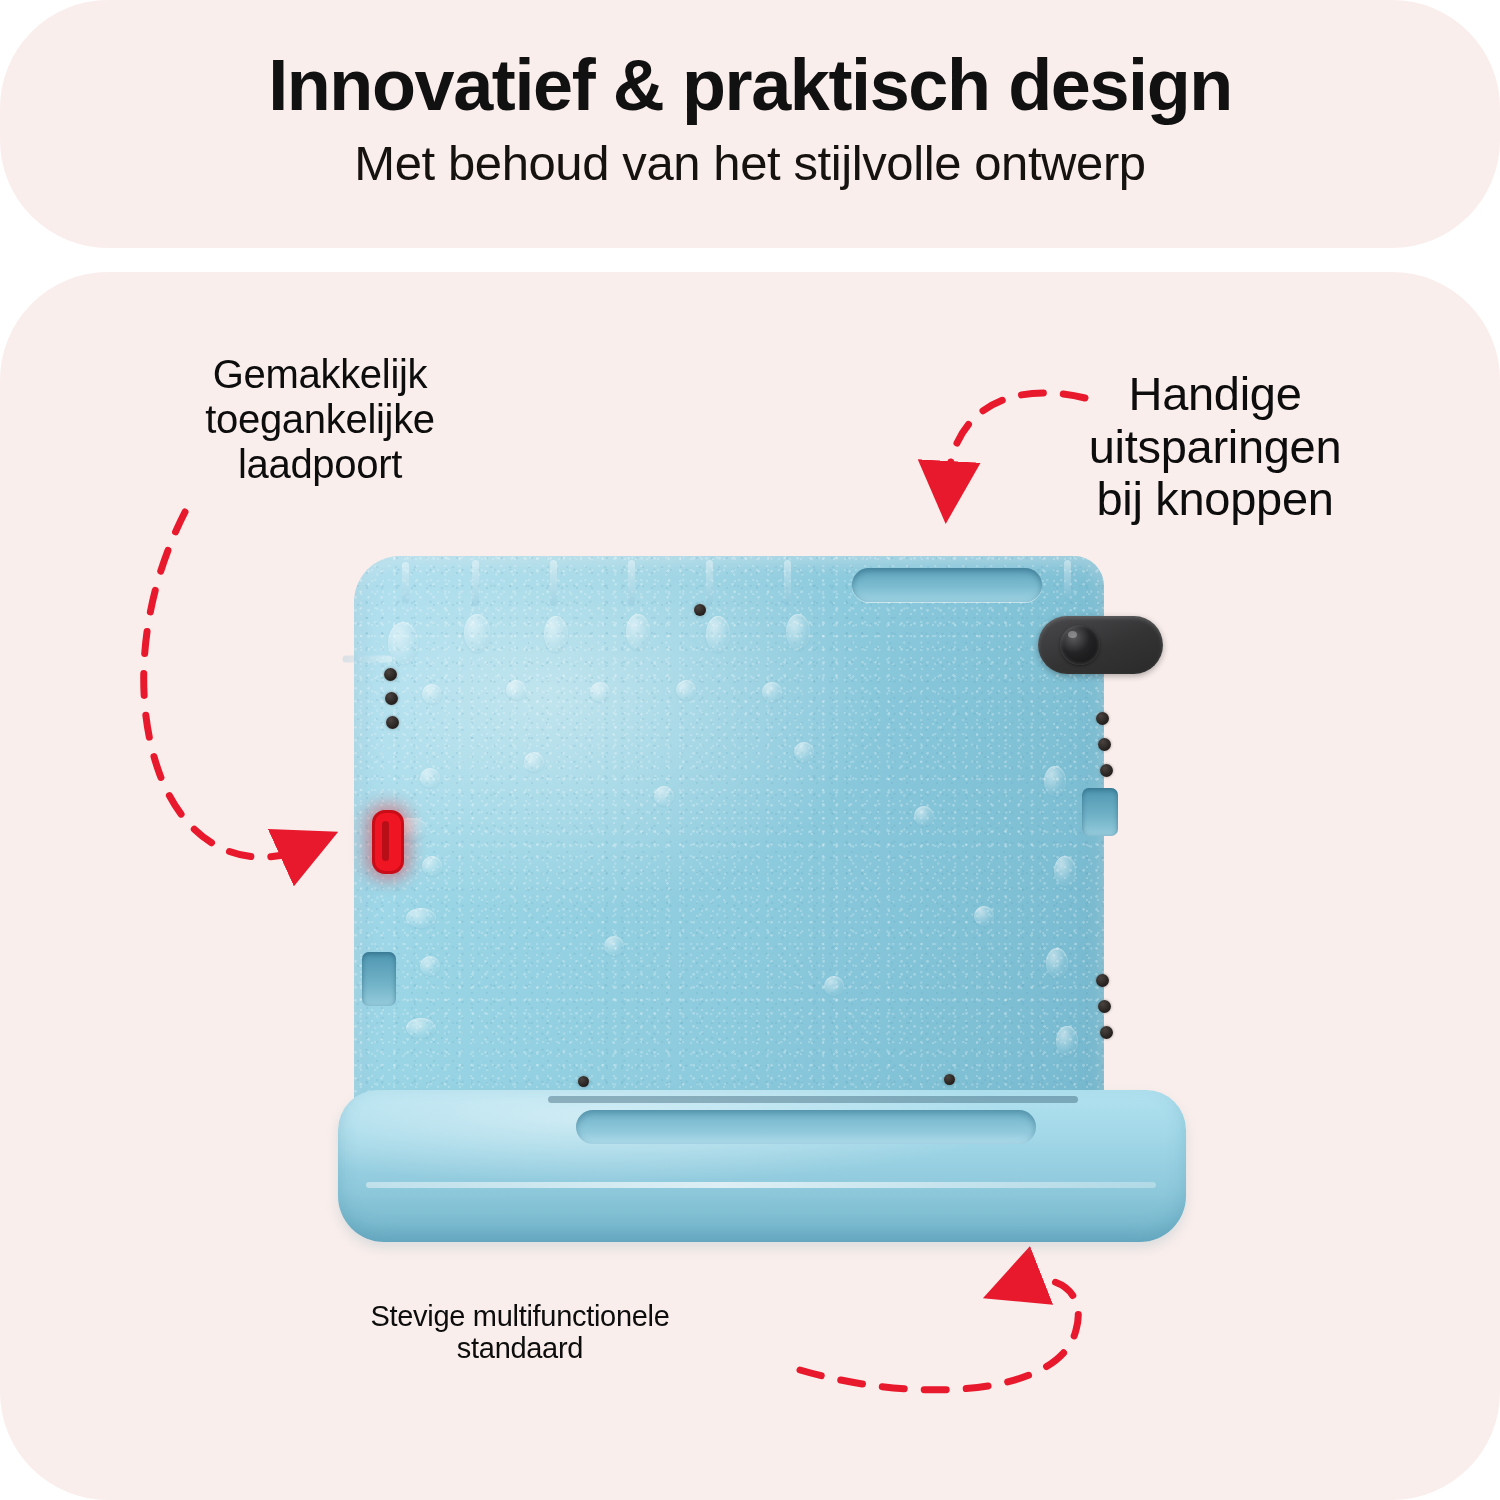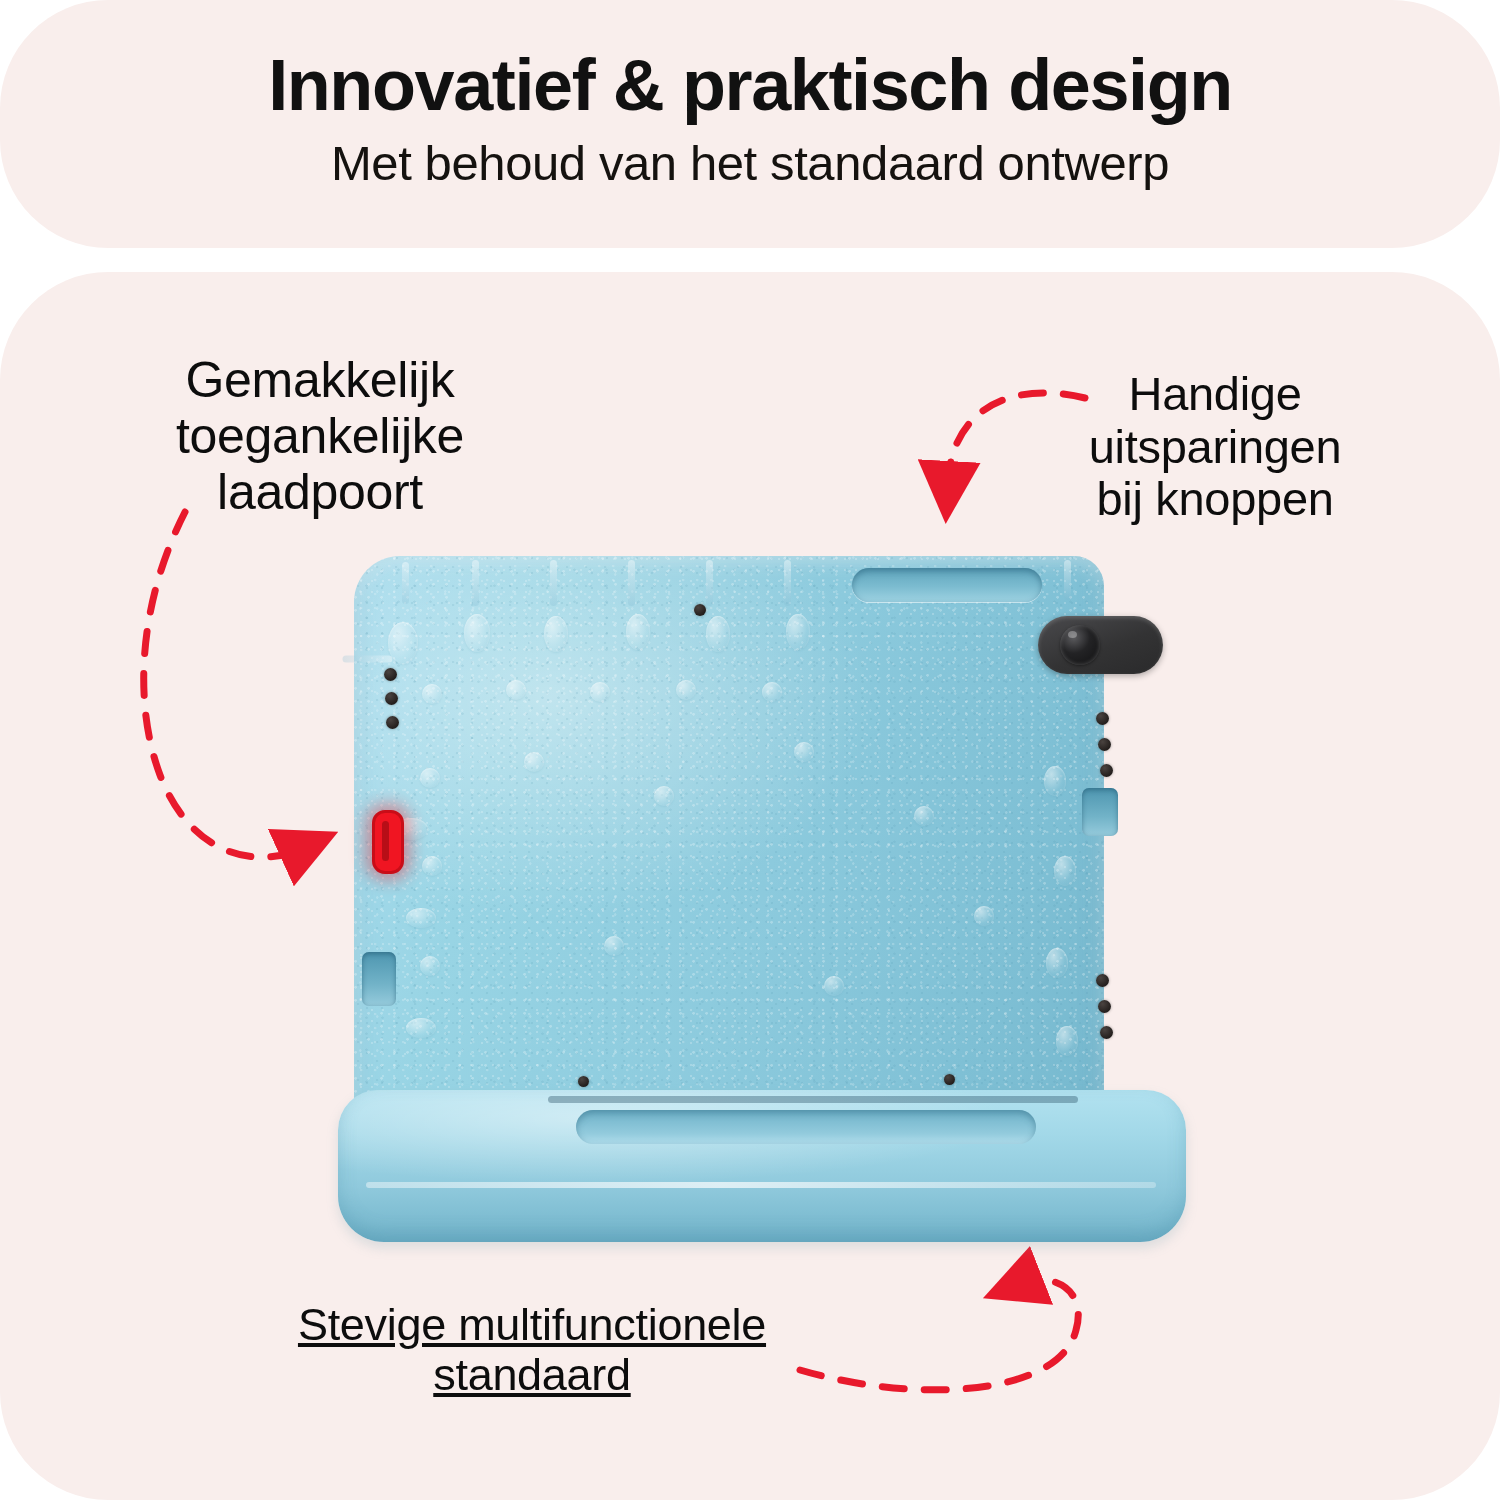--- a/index.html
+++ b/index.html
@@ -17,23 +17,23 @@
   #title{position:absolute;left:0;top:48px;width:1500px;text-align:center;
          font-size:72px;font-weight:700;color:#111111;letter-spacing:-1.4px;
          line-height:1.04;}
   #subtitle{position:absolute;left:0;top:137px;width:1500px;text-align:center;
             font-size:49px;font-weight:400;color:#15120f;letter-spacing:-0.4px;
             line-height:1.1;}
 
   
   .label{position:absolute;text-align:center;color:#0d0d0d;font-weight:400;
          line-height:1.12;letter-spacing:-0.3px;white-space:pre-line;}
-  #label-port{left:60px;top:352px;width:520px;font-size:50px;}
+  #label-port{left:60px;top:352px;width:520px;font-size:40px;}
   #label-buttons{left:1015px;top:368px;width:400px;font-size:47px;}
-  #label-stand{left:212px;top:1300px;width:640px;font-size:45px;text-decoration:underline;}
+  #label-stand{left:200px;top:1300px;width:640px;font-size:29px;}
 
   
   #arrows{position:absolute;left:0;top:0;width:1500px;height:1500px;}
 
   
   #product{position:absolute;left:336px;top:548px;width:856px;height:700px;}
 
   
   #case-body{position:absolute;left:18px;top:8px;width:750px;height:590px;
     border-radius:46px 30px 30px 26px;
@@ -120,21 +120,21 @@
 </style>
 </head>
 <body>
 
 <div id="stage">
 
   <div class="panel" id="header-panel"></div>
   <div class="panel" id="body-panel"></div>
 
   <div id="title">Innovatief &amp; praktisch design</div>
-  <div id="subtitle">Met behoud van het standaard ontwerp</div>
+  <div id="subtitle">Met behoud van het stijlvolle ontwerp</div>
 
   <div class="label" id="label-port">Gemakkelijk
 toegankelijke
 laadpoort</div>
   <div class="label" id="label-buttons">Handige
 uitsparingen
 bij knoppen</div>
   <div class="label" id="label-stand">Stevige multifunctionele
 standaard</div>
 

